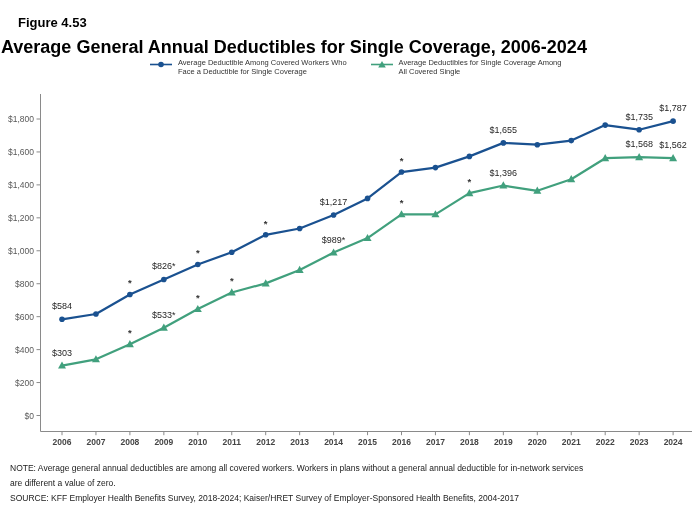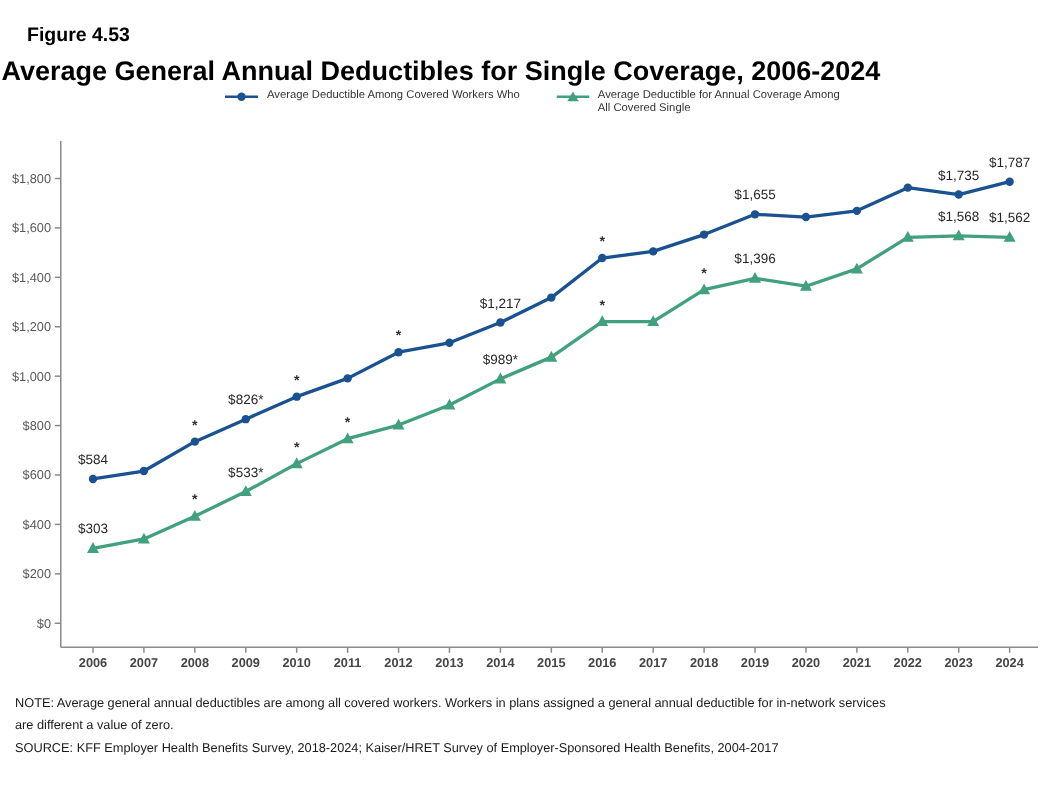--- a/index.html
+++ b/index.html
@@ -27,29 +27,30 @@
 <div class="chart-title">Average General Annual Deductibles for Single Coverage, 2006-2024</div>
 
 <div class="legend">
   <div class="legend-item">
     <svg class="legend-marker" width="22" height="9">
       <line x1="0" y1="4.5" x2="22" y2="4.5" stroke-width="1.6" stroke="#1a5190"></line>
       <circle cx="11" cy="4.5" r="2.8" fill="#1a5190"></circle>
     </svg>
     <div class="legend-text">
       <div>Average Deductible Among Covered Workers Who</div>
+      <div>Face a Deductible for Single Coverage</div>
     </div>
   </div>
   <div class="legend-item">
     <svg class="legend-marker" width="22" height="9">
       <line x1="0" y1="4.5" x2="22" y2="4.5" stroke-width="1.6" stroke="#41a07d"></line>
       <path d="M 11 1 L 7.2 7.5 L 14.8 7.5 Z" fill="#41a07d"></path>
     </svg>
     <div class="legend-text">
-      <div>Average Deductible for Annual Coverage Among</div>
+      <div>Average Deductibles for Single Coverage Among</div>
       <div>All Covered Single</div>
     </div>
   </div>
 </div>
 
 <svg id="chart" class="chart-svg" width="698" height="525" viewBox="0 0 698 525">
     <g>
       <line x1="40.5" y1="94" x2="40.5" y2="431.5" stroke="#8a8a8a" stroke-width="1"></line>
       <line x1="40.5" y1="431.5" x2="692" y2="431.5" stroke="#8a8a8a" stroke-width="1"></line>
       <line x1="36.5" y1="415.5" x2="40.5" y2="415.5" stroke="#8a8a8a" stroke-width="1"></line>
@@ -172,16 +173,16 @@
       <text x="673.1" y="148.2038888888889" text-anchor="middle" class="dlab">$1,562</text>
       <text x="129.9" y="336.17527777777775" text-anchor="middle" class="star">*</text>
       <text x="197.8" y="301.08944444444444" text-anchor="middle" class="star">*</text>
       <text x="231.75" y="284.4525" text-anchor="middle" class="star">*</text>
       <text x="401.5" y="206.37416666666667" text-anchor="middle" class="star">*</text>
       <text x="469.40000000000003" y="185.125" text-anchor="middle" class="star">*</text>
     </g>
   </svg>
 
 <div class="footnotes">
-  <div>NOTE: Average general annual deductibles are among all covered workers. Workers in plans assigned a general annual deductible for in-network services</div>
+  <div>NOTE: Average general annual deductibles are among all covered workers. Workers in plans without a general annual deductible for in-network services</div>
   <div>are different a value of zero.</div>
   <div>SOURCE: KFF Employer Health Benefits Survey, 2018-2024; Kaiser/HRET Survey of Employer-Sponsored Health Benefits, 2004-2017</div>
 </div>
 
 </body></html>

